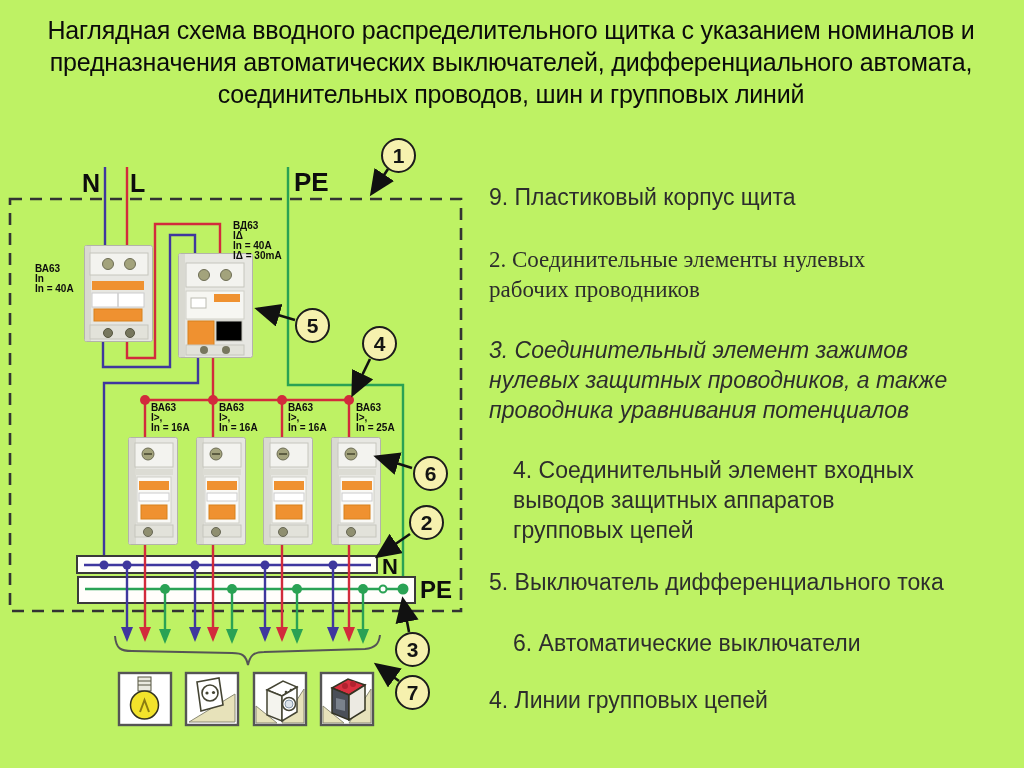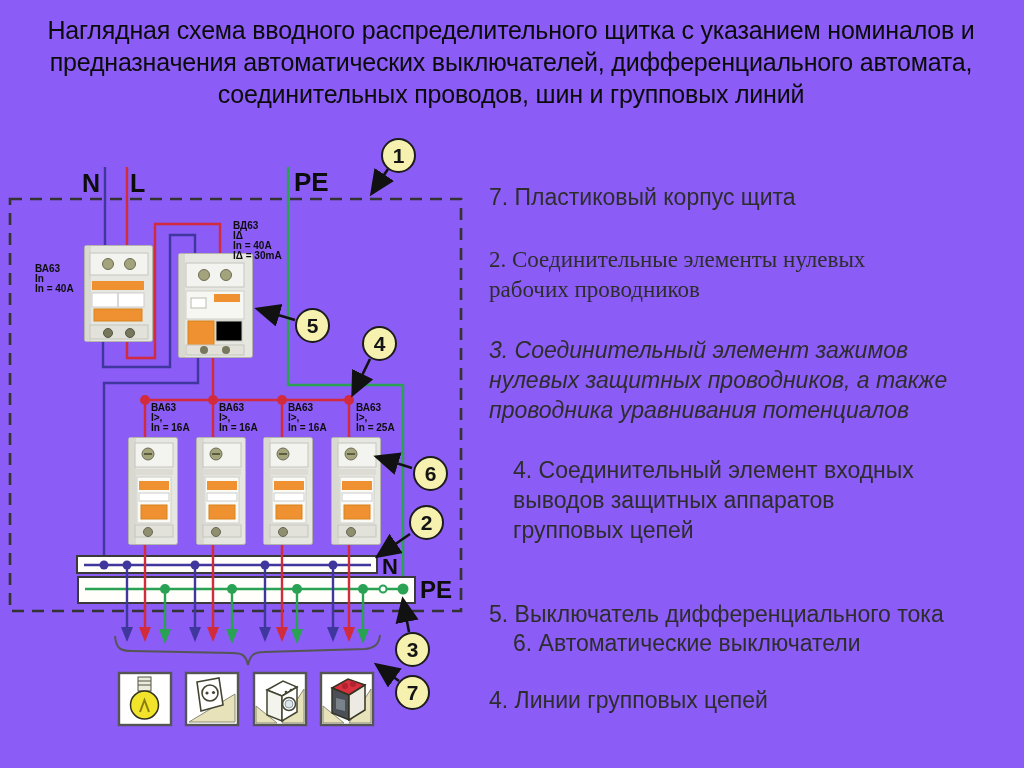--- a/index.html
+++ b/index.html
@@ -1,16 +1,16 @@
 <!DOCTYPE html>
 <html style="--wire-neutral: #3f379e; --wire-phase: #d22b3c; --wire-earth: #2aa254; --callout-fill: #f6f1ae; --breaker-orange: #ef9130; --bulb-yellow: #f2e32b; --floor-beige: #e7e2ba;"><head>
 <meta charset="utf-8">
 <style>
   html,body{margin:0;padding:0;background:#ffffff;}
-  .page{position:relative;width:1024px;height:768px;background:#8b5cf6;overflow:hidden;
+  .page{position:relative;width:1024px;height:768px;background:#bef264;overflow:hidden;
         font-family:"Liberation Sans", sans-serif;color:#111;}
   .title{position:absolute;left:30px;top:14px;width:962px;text-align:center;
          font-size:25px;line-height:32px;color:#0b0b0b;white-space:pre-line;letter-spacing:-0.2px;}
   .diagram{position:absolute;left:0;top:130px;width:480px;height:638px;}
   .diagram svg{position:absolute;left:0;top:0;}
   .lbl{position:absolute;font-weight:bold;color:#0d0d0d;white-space:pre-line;}
   .lbl-supply{font-size:25px;}
   .lbl-dev{font-size:10px;line-height:10px;}
   .lbl-bus{font-size:22px;}
   .callout{position:absolute;width:31px;height:31px;border:2.5px solid #1c1c1c;border-radius:50%;
@@ -260,27 +260,27 @@
     <div class="callout" style="left:381px;top:8px;">1</div>
     <div class="callout" style="left:409px;top:375px;">2</div>
     <div class="callout" style="left:395px;top:502px;">3</div>
     <div class="callout" style="left:362px;top:196px;">4</div>
     <div class="callout" style="left:295px;top:178px;">5</div>
     <div class="callout" style="left:413px;top:326px;">6</div>
     <div class="callout" style="left:395px;top:545px;">7</div>
   </div>
 
   <div class="legend">
-    <div class="legend-item" style="top:52px;">7. Пластиковый корпус щита</div>
+    <div class="legend-item" style="top:52px;">9. Пластиковый корпус щита</div>
     <div class="legend-item" style="top:115px;font-family:Liberation Serif, serif;">2. Соединительные элементы нулевых
 рабочих проводников</div>
     <div class="legend-item" style="top:205px;font-style:italic;">3. Соединительный элемент зажимов
 нулевых защитных проводников, а также
 проводника уравнивания потенциалов</div>
     <div class="legend-item" style="top:325px;margin-left:24px;">4. Соединительный элемент входных
 выводов защитных аппаратов
 групповых цепей</div>
-    <div class="legend-item" style="top:437px;margin-top:32px;">5. Выключатель дифференциального тока</div>
+    <div class="legend-item" style="top:437px;">5. Выключатель дифференциального тока</div>
     <div class="legend-item" style="top:498px;margin-left:24px;">6. Автоматические выключатели</div>
     <div class="legend-item" style="top:555px;">4. Линии групповых цепей</div>
   </div>
 
 </div>
 
 </body></html>

